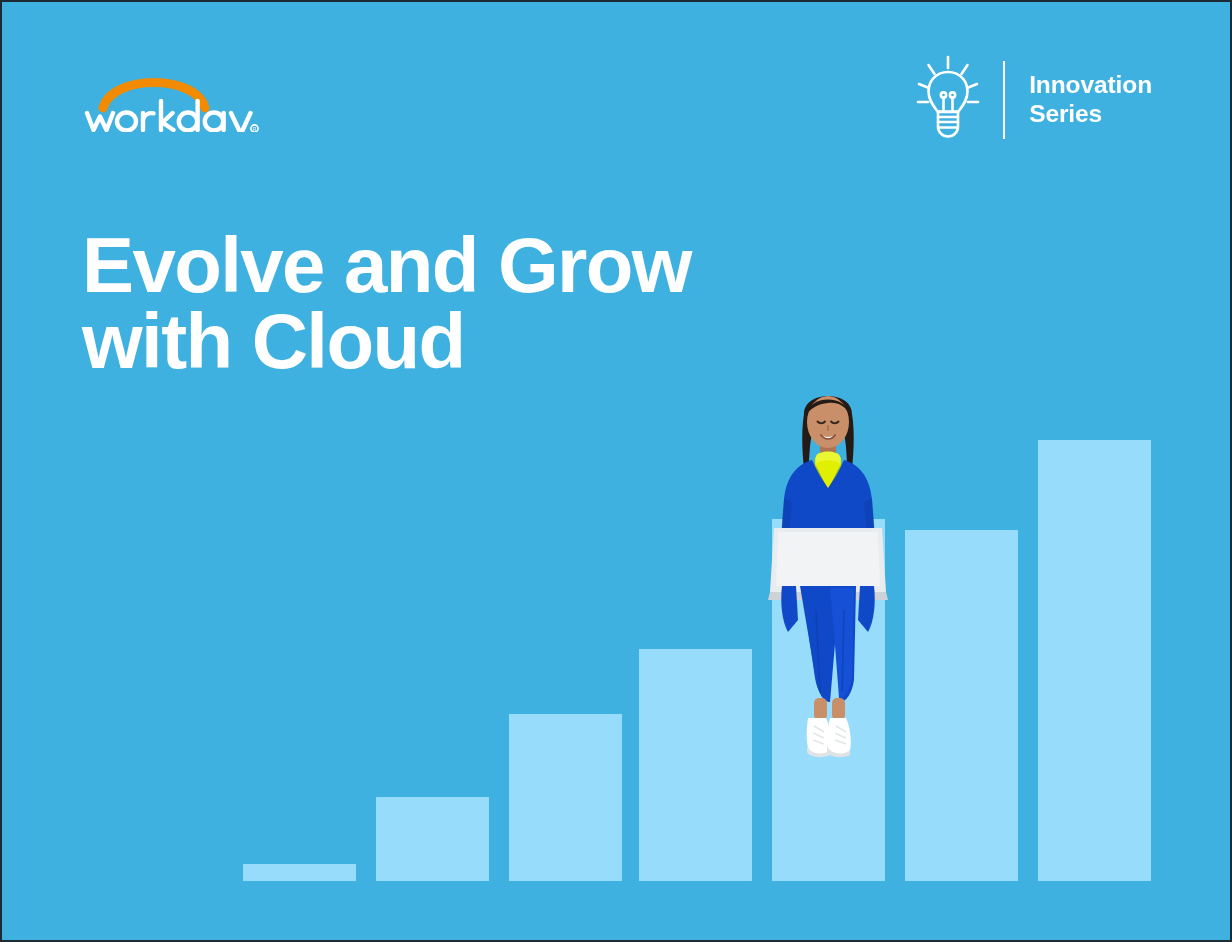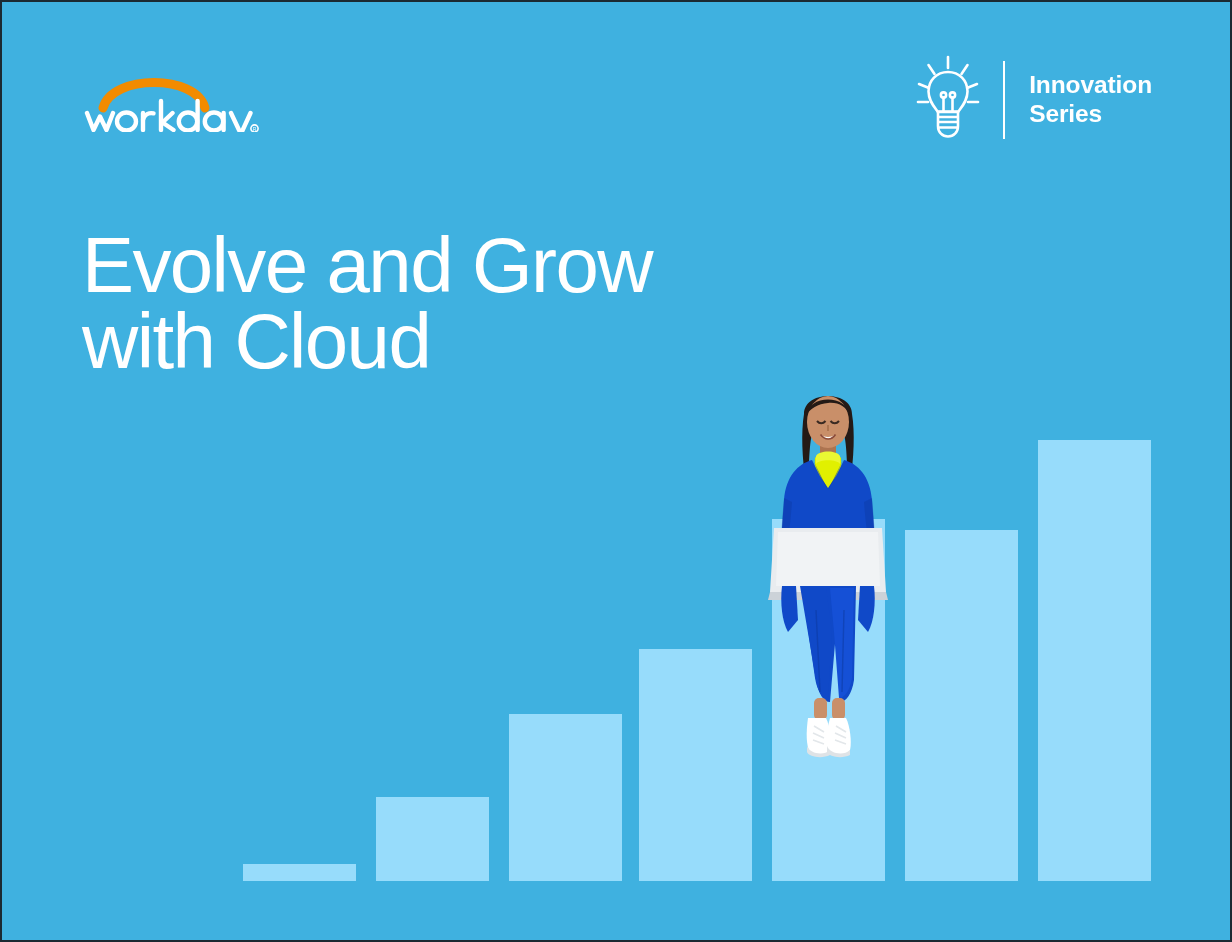--- a/index.html
+++ b/index.html
@@ -58,21 +58,21 @@
     white-space: pre-line;
   }
 
   
   .title {
     position: absolute;
     left: 80px; top: 226px;
     width: 760px;
     color: #ffffff;
     font-size: 78px;
-    font-weight: normal;
+    font-weight: bold;
     line-height: 0.97;
     letter-spacing: -1.6px;
     white-space: pre-line;
   }
   .subtitle {
     position: absolute;
     left: 81px; top: 442px;
     color: #2b3a42;
     font-size: 21.5px;
     font-weight: normal;

